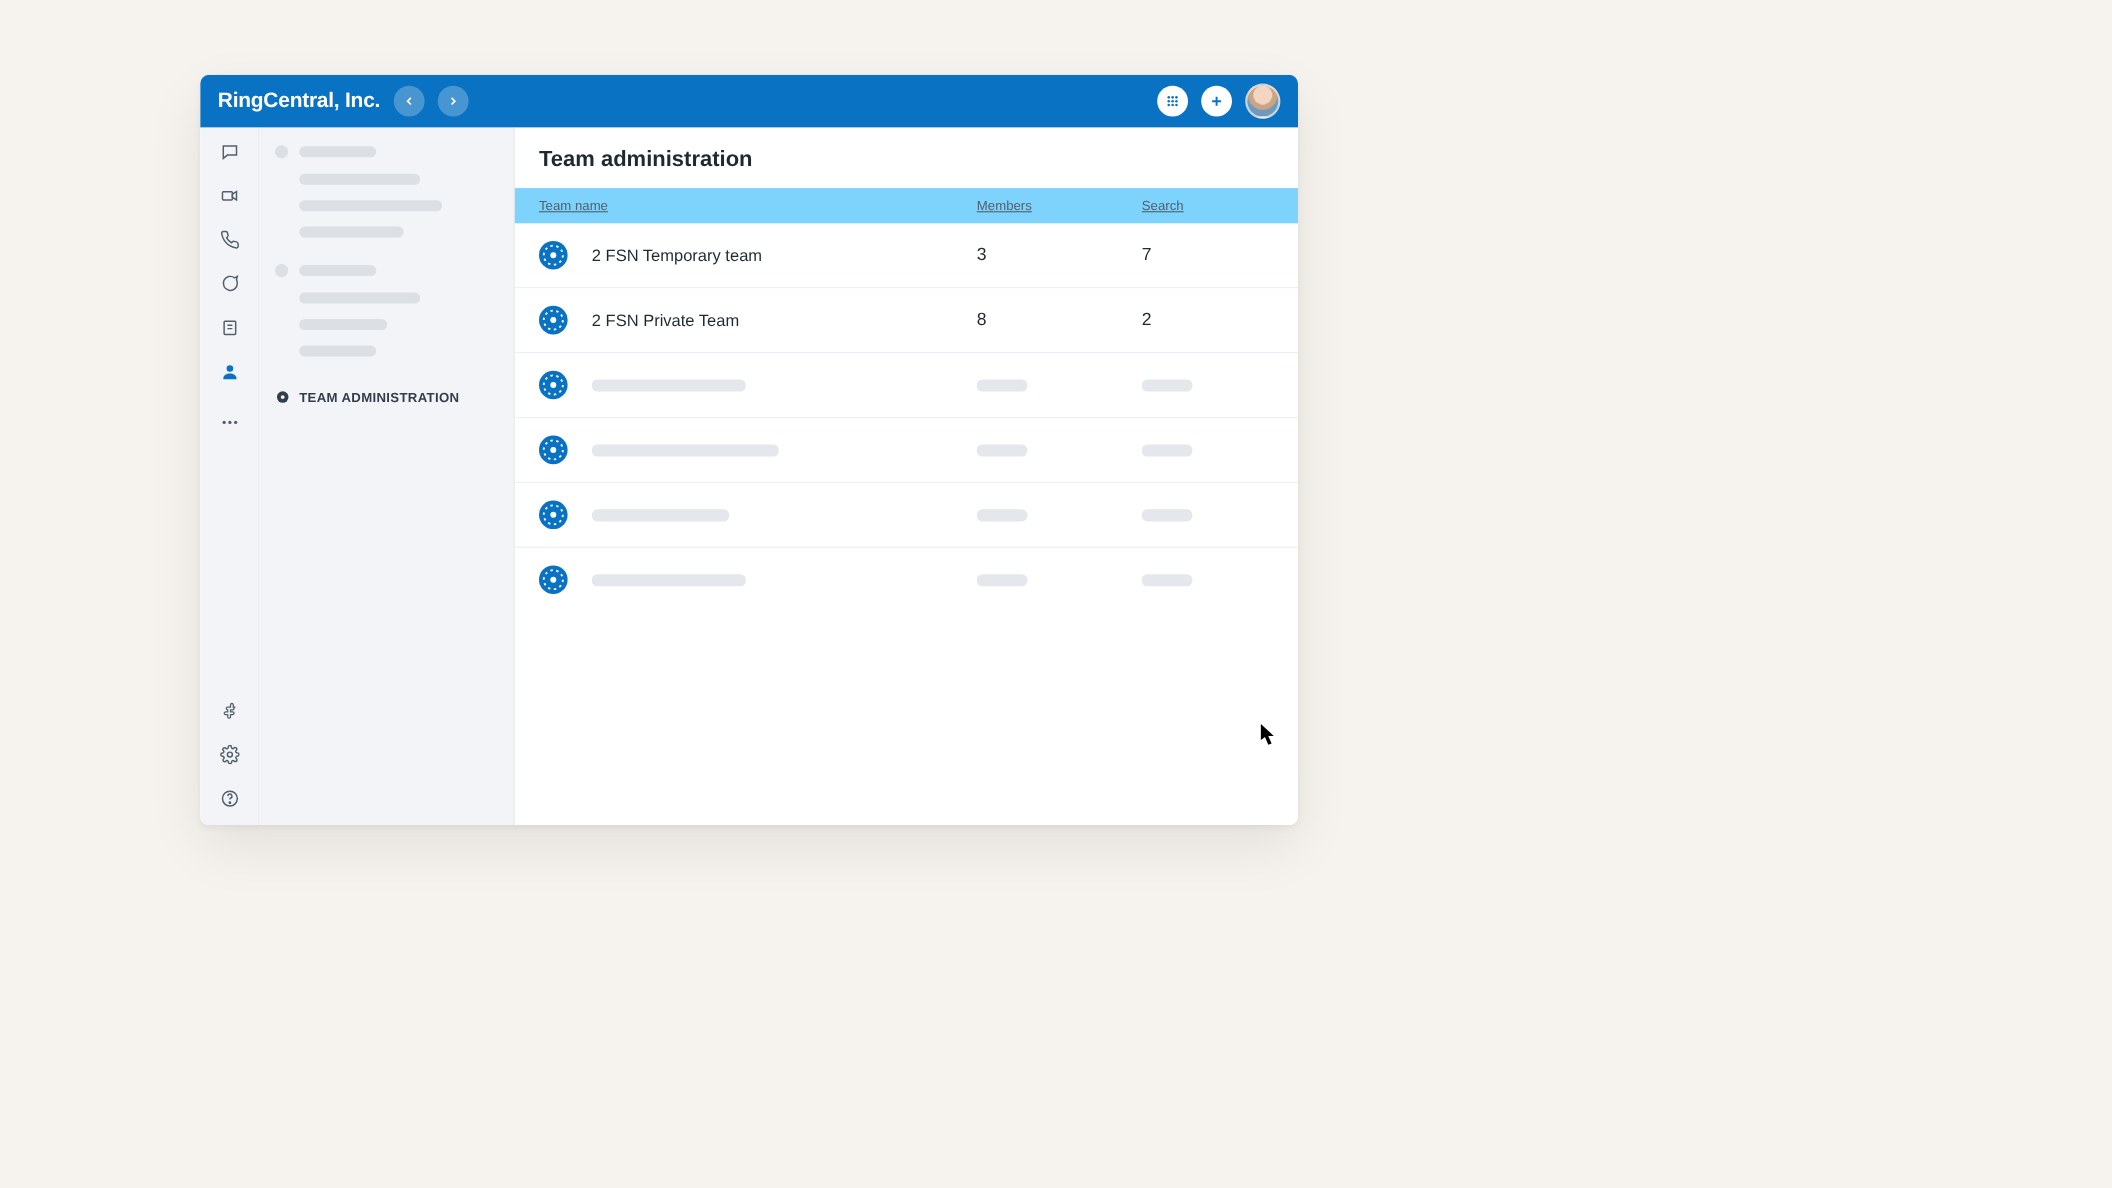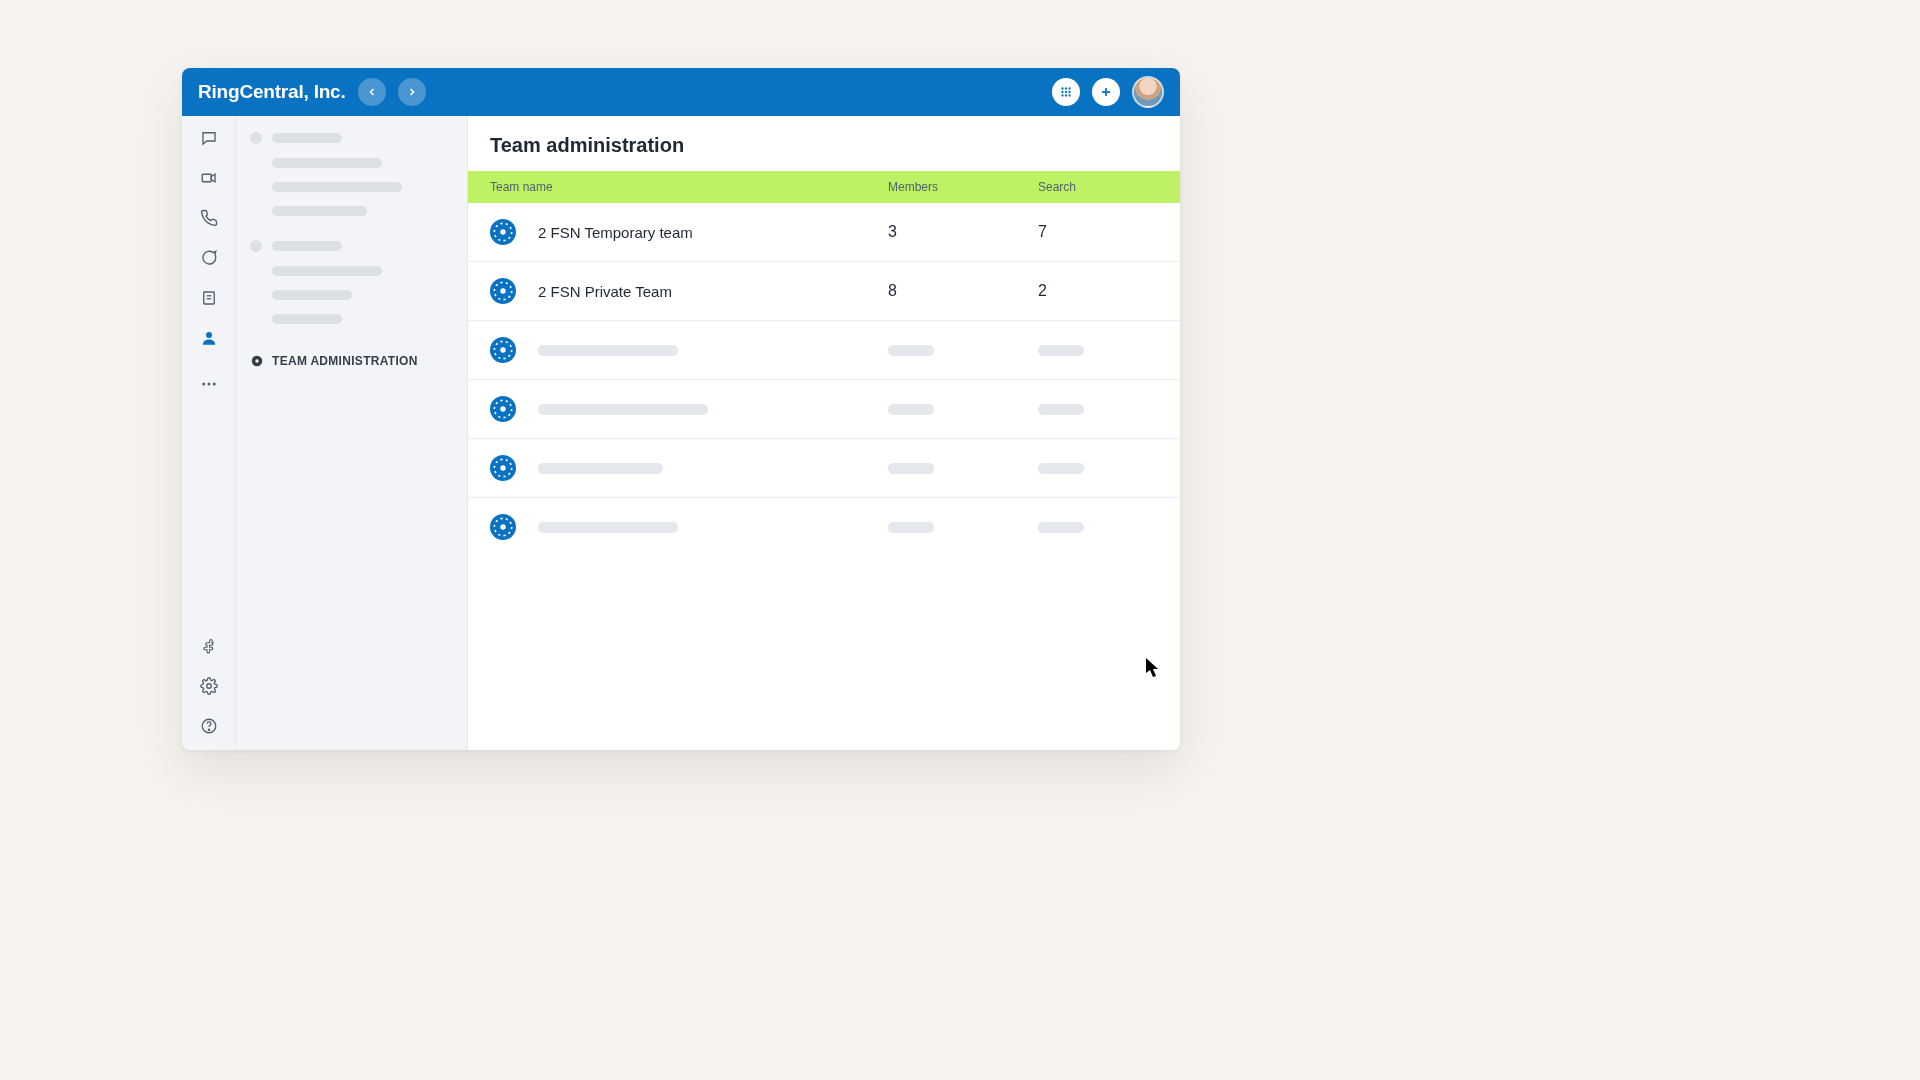--- a/index.html
+++ b/index.html
@@ -112,22 +112,22 @@
 
   .main {
     flex:1; background:#fff; min-width:0;
     display:flex; flex-direction:column;
   }
   .main h1 {
     font-size:20px; font-weight:700; color:#1f2933;
     padding:18px 22px 14px 22px;
   }
   .thead {
-    display:flex; background:#bef264; color:#52606d;
-    font-size:12px; padding:9px 22px;
+    display:flex; background:#7dd3fc; color:#52606d;
+    font-size:12px; padding:9px 22px;text-decoration:underline;
   }
   .col-name { flex:1; }
   .col-members { width:150px;margin-left:27px; }
   .col-guests { width:120px; }
   .trow {
     display:flex; align-items:center;
     padding:16px 22px;
     border-bottom:1px solid #eceff2;
     font-size:15px; color:#1f2933;
     cursor:pointer;

